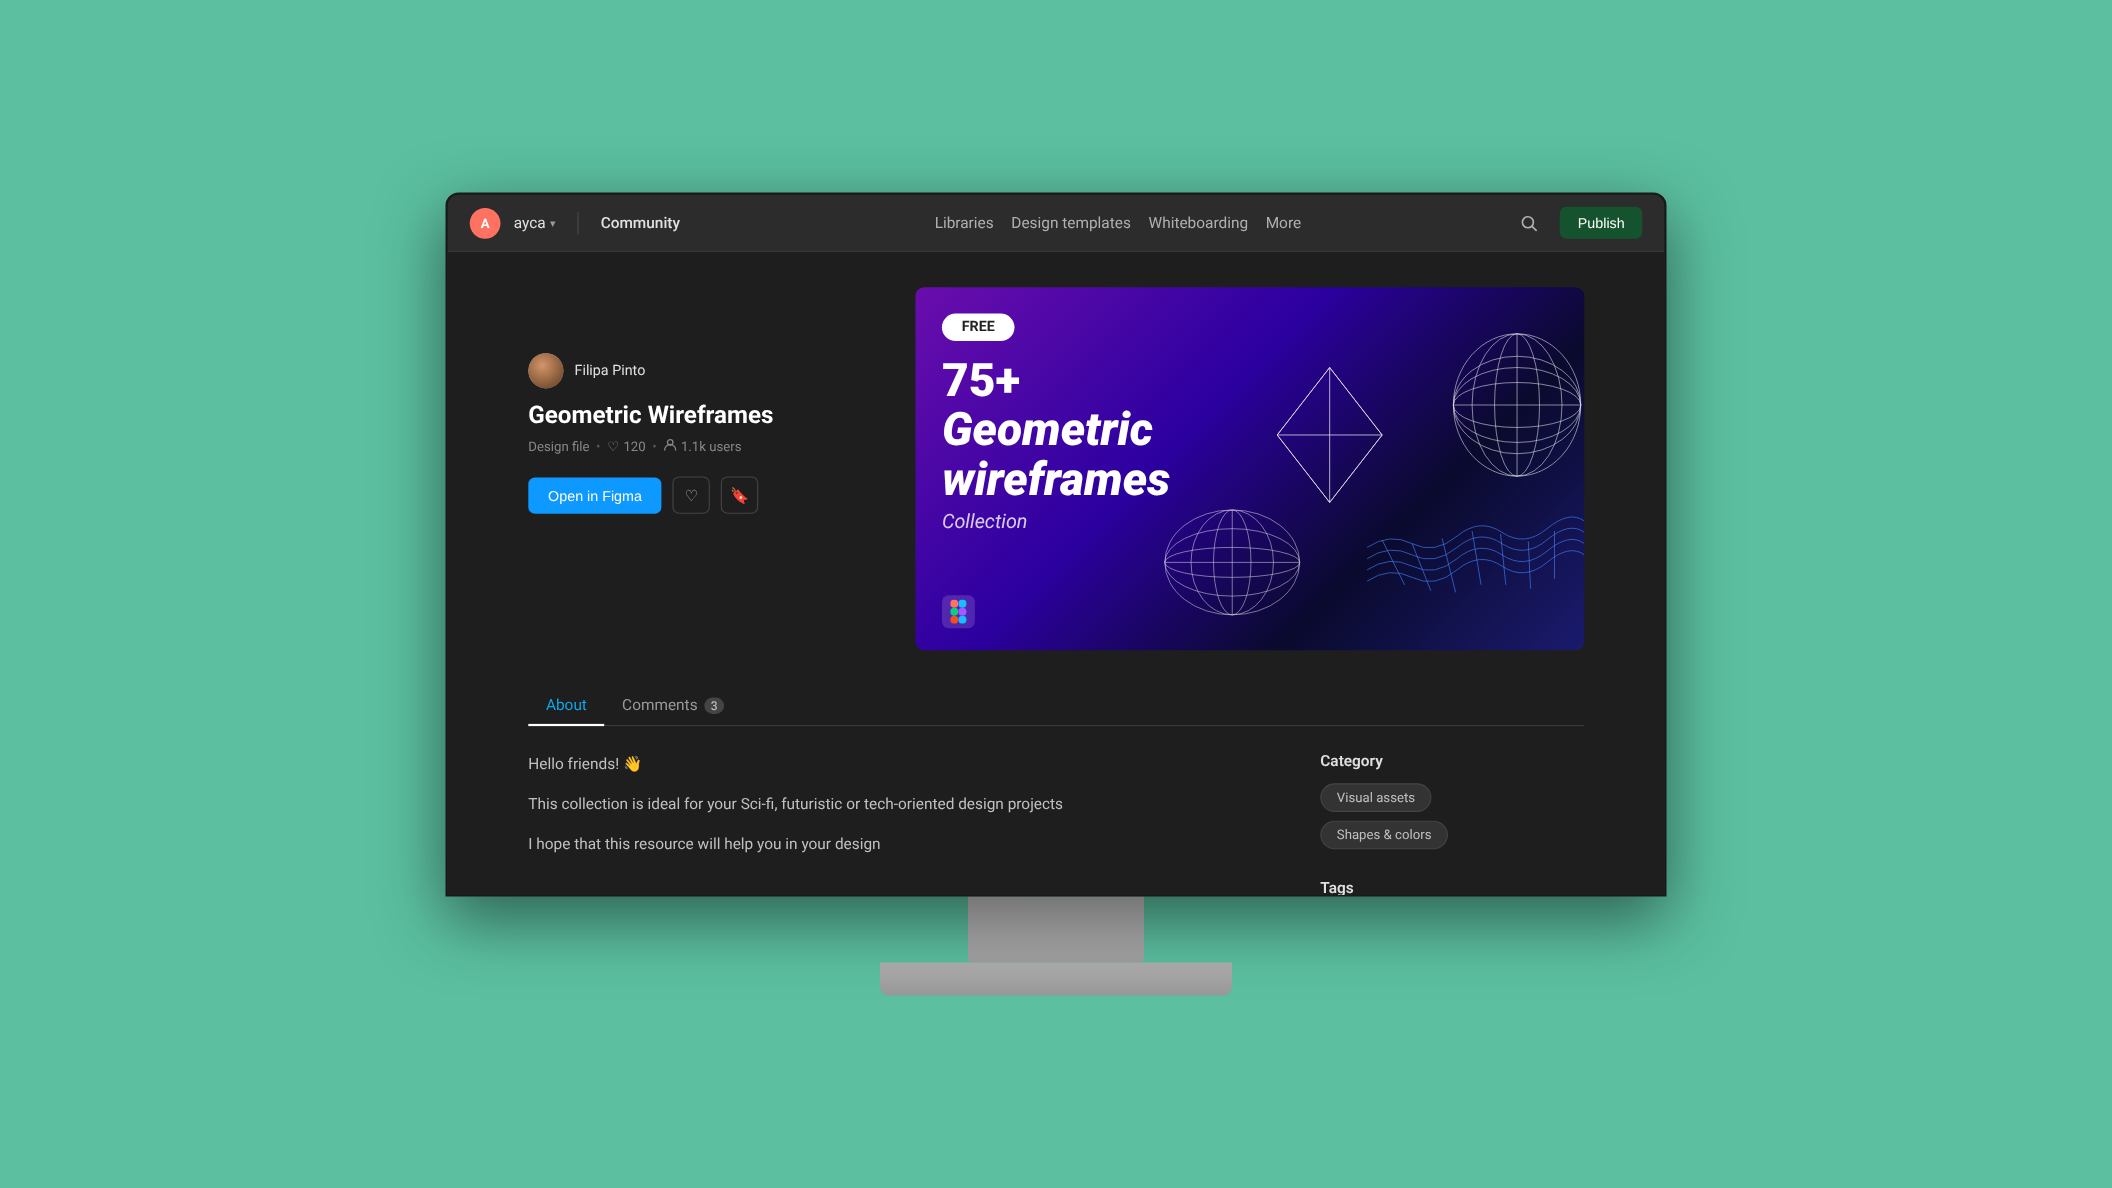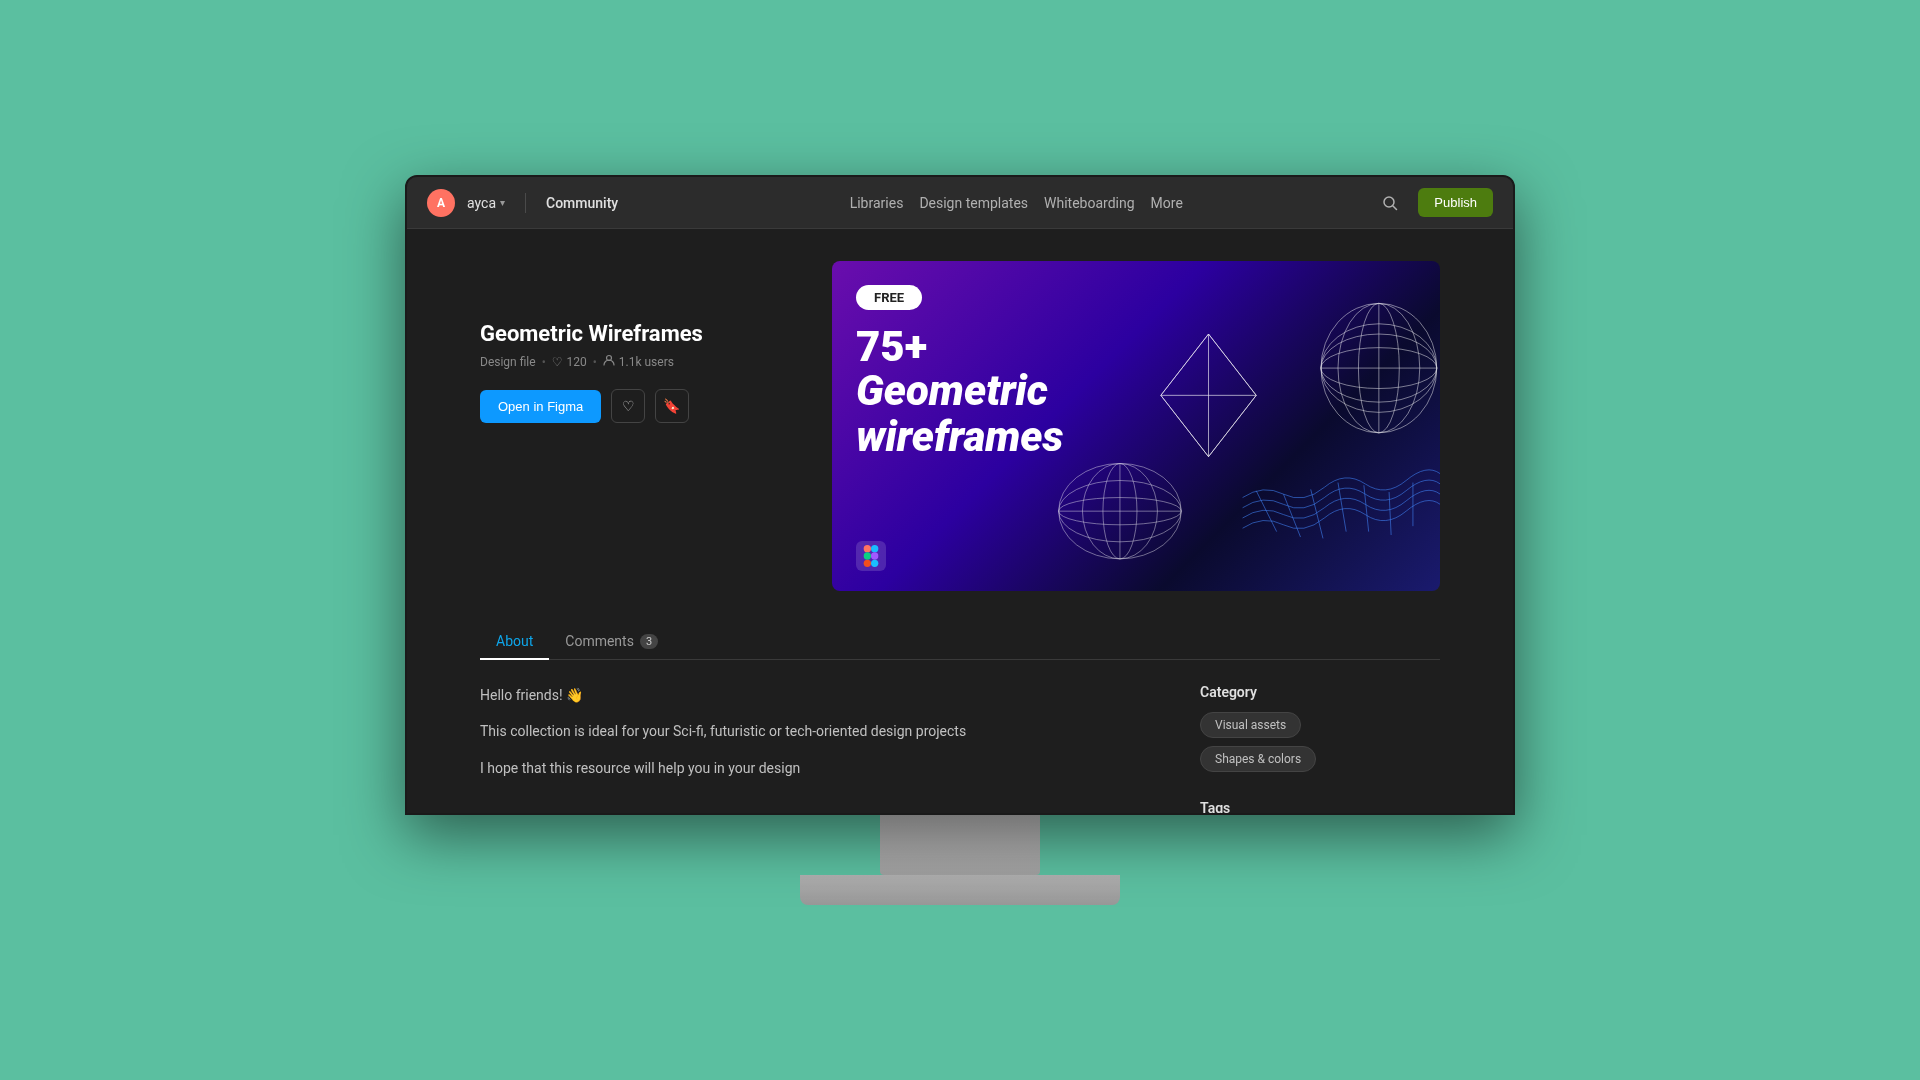--- a/index.html
+++ b/index.html
@@ -141,21 +141,21 @@
       height: 32px;
       display: flex;
       align-items: center;
       justify-content: center;
       cursor: pointer;
       color: #b0b0b0;
       font-size: 16px;
     }
 
     .publish-btn {
-      background-color: #4d7c0f;
+      background-color: #14532d;
       color: white;
       border: none;
       border-radius: 6px;
       padding: 7px 16px;
       font-size: 13px;
       font-weight: 500;
       cursor: pointer;
     }
 
     
@@ -487,20 +487,26 @@
           </div>
           <button class="publish-btn">Publish</button>
         </div>
       </nav>
 
       <div class="main-content">
         <div class="page-inner">
 
           <div class="hero-section">
             <div class="hero-left">
+              <div class="author-row">
+                <div class="author-avatar">
+                  <div class="author-avatar-img"></div>
+                </div>
+                <span class="author-name">Filipa Pinto</span>
+              </div>
               <h1 class="file-title">Geometric Wireframes</h1>
               <div class="file-meta">
                 <span>Design file</span>
                 <span class="file-meta-dot">•</span>
                 <span class="meta-likes">
                   <span>♡</span>
                   <span>120</span>
                 </span>
                 <span class="file-meta-dot">•</span>
                 <span class="meta-users">
@@ -575,20 +581,21 @@
                   </g>
                 </svg>
 
                 <div class="preview-content">
                   <span class="free-badge">FREE</span>
                   <div class="wireframe-count">75+</div>
                   <div class="wireframe-title">
                     <span>Geometric</span><br>
                     <span>wireframes</span>
                   </div>
+                  <div class="wireframe-subtitle">Collection</div>
                   <div class="figma-logo-watermark">
                     <svg width="18" height="22" viewBox="0 0 38 57" fill="none">
                       <rect x="0" y="0" width="19" height="19" rx="9.5" fill="#FF7262"></rect>
                       <rect x="19" y="0" width="19" height="19" rx="9.5" fill="#1ABCFE"></rect>
                       <rect x="0" y="19" width="19" height="19" rx="9.5" fill="#0ACF83"></rect>
                       <rect x="19" y="19" width="19" height="19" rx="9.5" fill="#A259FF"></rect>
                       <rect x="0" y="38" width="19" height="19" rx="9.5" fill="#F24E1E"></rect>
                       <circle cx="28.5" cy="47.5" r="9.5" fill="#1ABCFE"></circle>
                     </svg>
                   </div>

